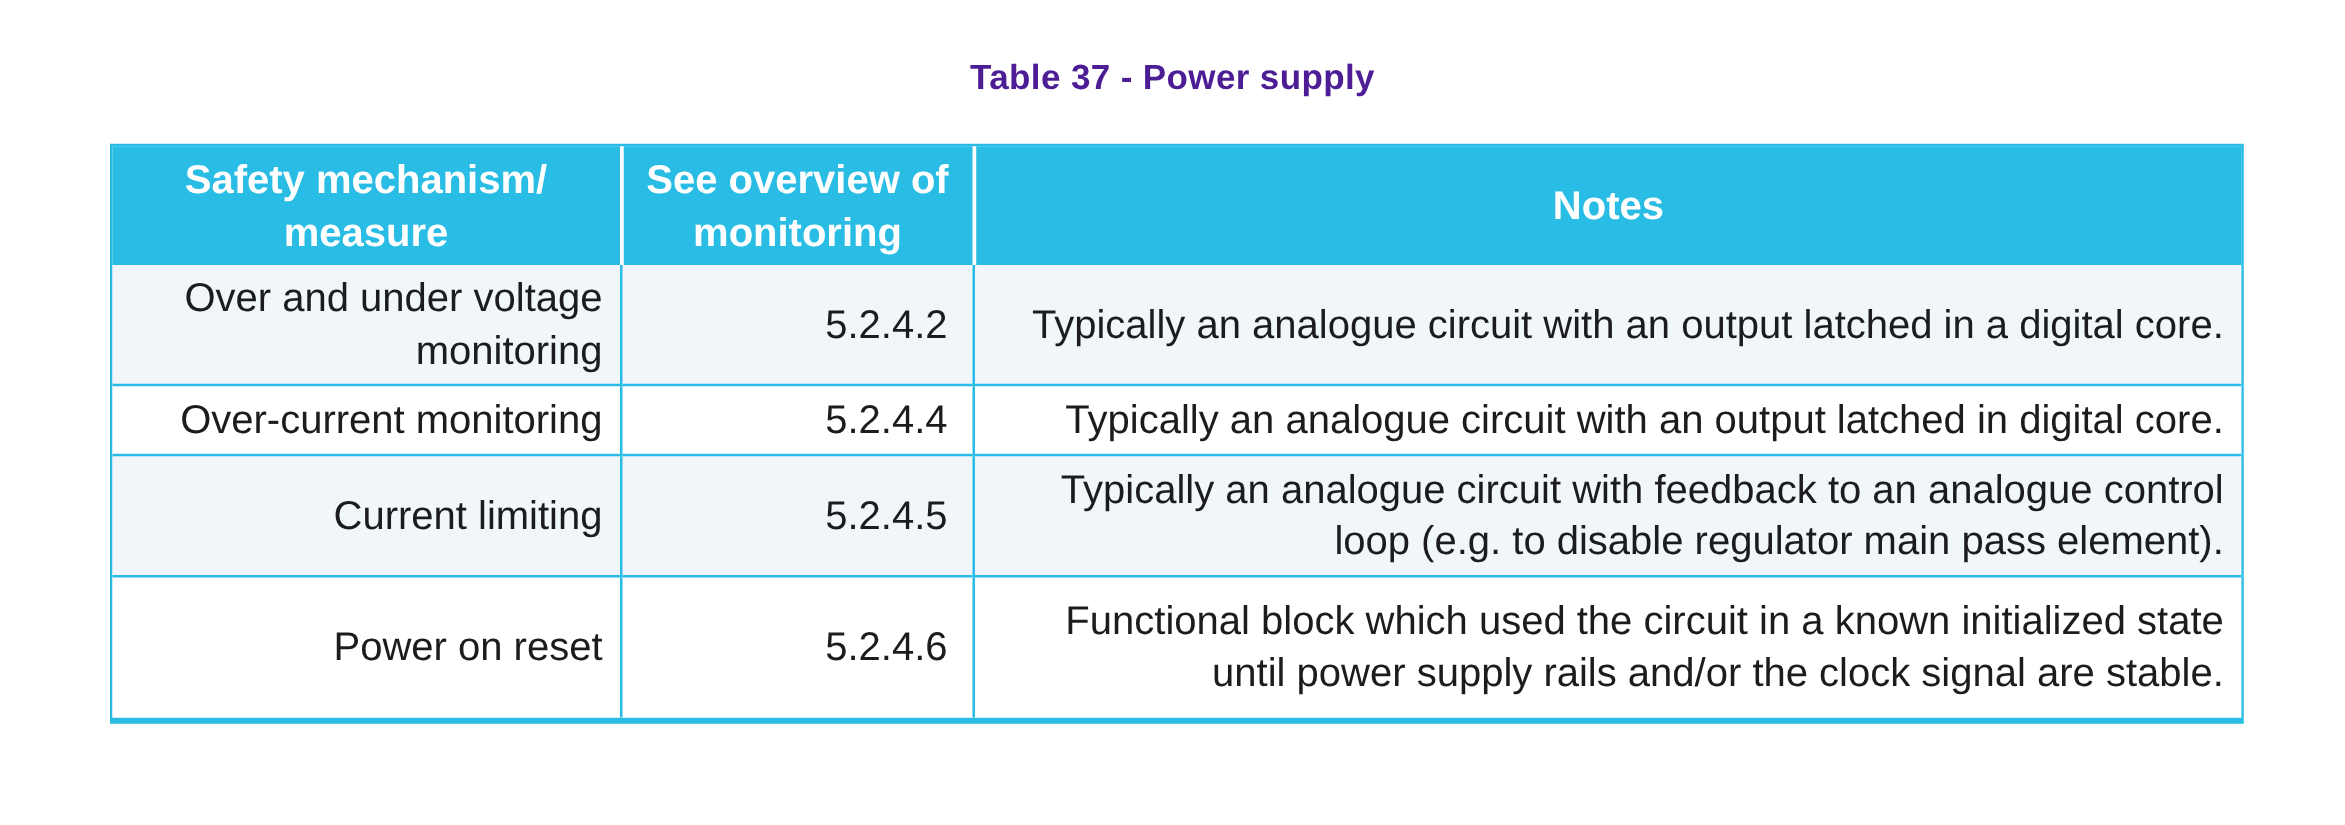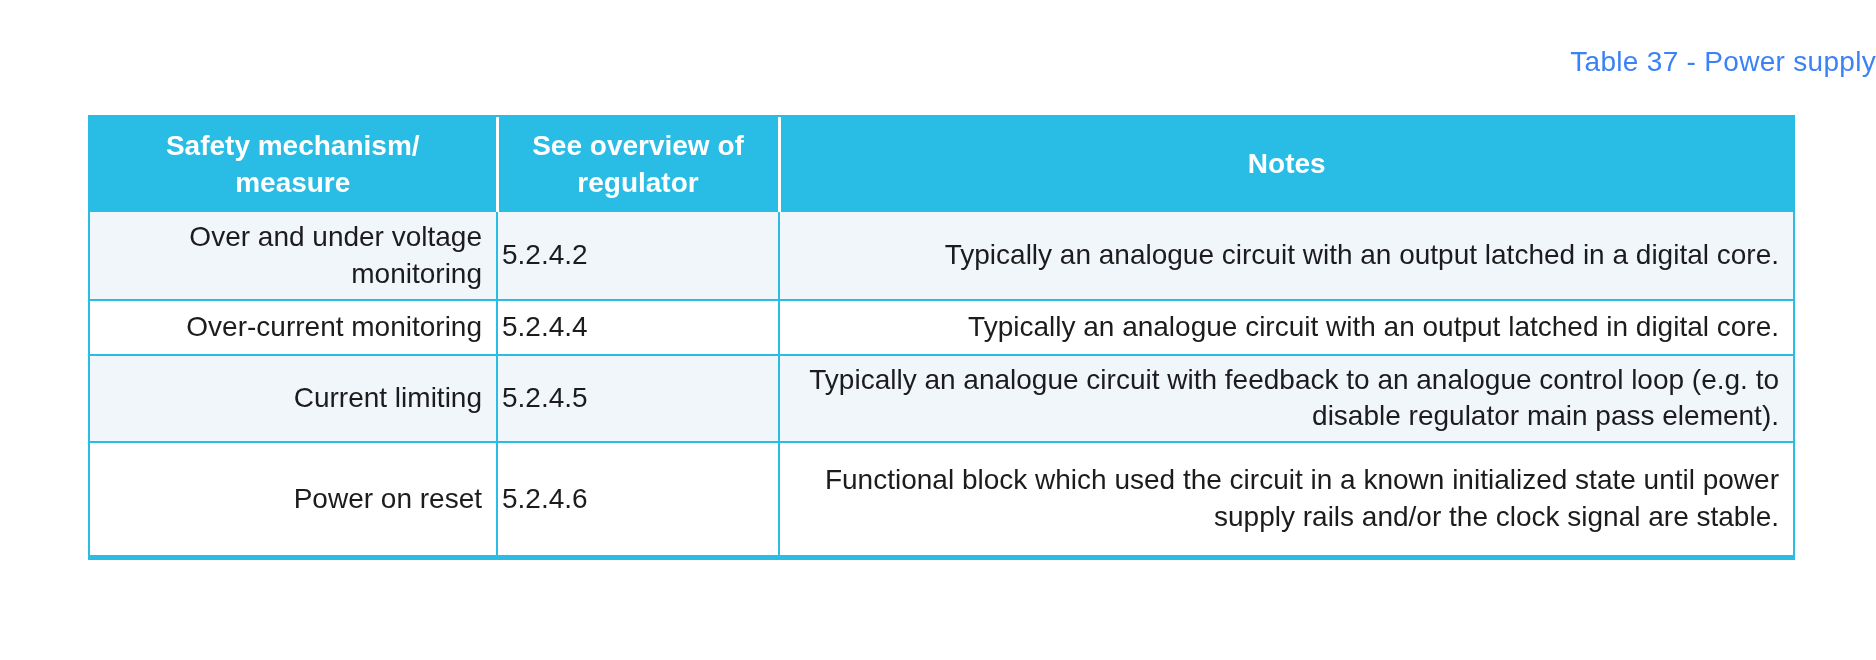--- a/index.html
+++ b/index.html
@@ -18,38 +18,38 @@
   body {
     width: 1876px; height: 660px;
     position: relative;
     overflow: hidden;
     font-family: "Liberation Sans", sans-serif;
   }
   .title {
     position: absolute;
     top: 46px; left: 0; width: 100%;
     margin: 0;
-    text-align: right;
+    text-align: center;
     font-size: 28px;
-    font-weight: normal;
-    color: #3b82f6;
+    font-weight: bold;
+    color: #4c1d95;
     letter-spacing: 0.3px;
   }
   .tbl-wrap {
     position: absolute;
     left: 88px; top: 115px;
     width: 1703px;
     border: 2px solid var(--border);
     border-bottom-width: 5px;
   }
   table {
     border-collapse: collapse;
     width: 100%;
     table-layout: fixed;
-    font-size: 28px;
+    font-size: 32px;
     color: var(--body-text);
   }
   col.c1 { width: 407px; }
   col.c2 { width: 282px; }
   thead tr { height: 95px; }
   th {
     background: var(--header-bg);
     color: var(--header-text);
     font-weight: bold;
     text-align: center;
@@ -59,21 +59,21 @@
     padding: 0 8px;
   }
   th + th { border-left: 3px solid #ffffff; }
   td {
     vertical-align: middle;
     line-height: 1.3;
     padding: 6px 14px 6px 16px;
     background: var(--row-bg);
   }
   td:first-child { padding-left: 34px; text-align: right; }
-  td:nth-child(2) { text-align: left; padding-left: 4px; padding-right: 4px; }
+  td:nth-child(2) { text-align: right; padding-left: 4px; padding-right: 20px; }
   td + td { border-left: 2px solid var(--border); text-align: right; }
   tbody tr + tr td { border-top: 2px solid var(--border); }
   tbody tr:nth-child(odd) td { background: var(--row-alt-bg); }
   tbody tr:nth-child(1) { height: 88px; }
   tbody tr:nth-child(2) { height: 55px; }
   tbody tr:nth-child(3) { height: 58px; }
   tbody tr:nth-child(4) { height: 113px; }
   tbody tr:nth-child(5) { height: 92px; }
 </style>
 </head>
@@ -88,21 +88,21 @@
       <colgroup>
         <col class="c1">
         <col class="c2">
         <col class="c3">
       </colgroup>
       <thead>
         <tr>
           <th>Safety mechanism/
 measure</th>
           <th>See overview of
-regulator</th>
+monitoring</th>
           <th>Notes</th>
         </tr>
       </thead>
       <tbody>
         <tr>
           <td>Over and under voltage monitoring</td>
           <td>5.2.4.2</td>
           <td>Typically an analogue circuit with an output latched in a digital core.</td>
         </tr>
         <tr>

